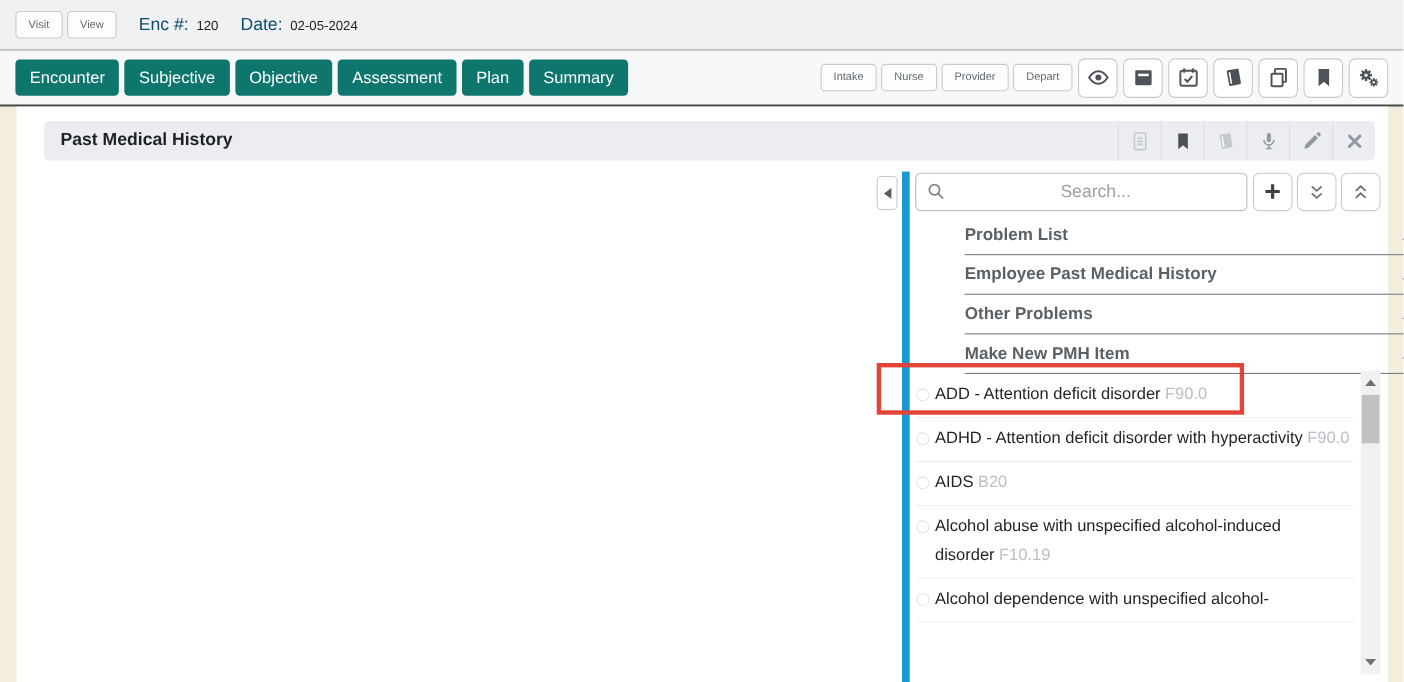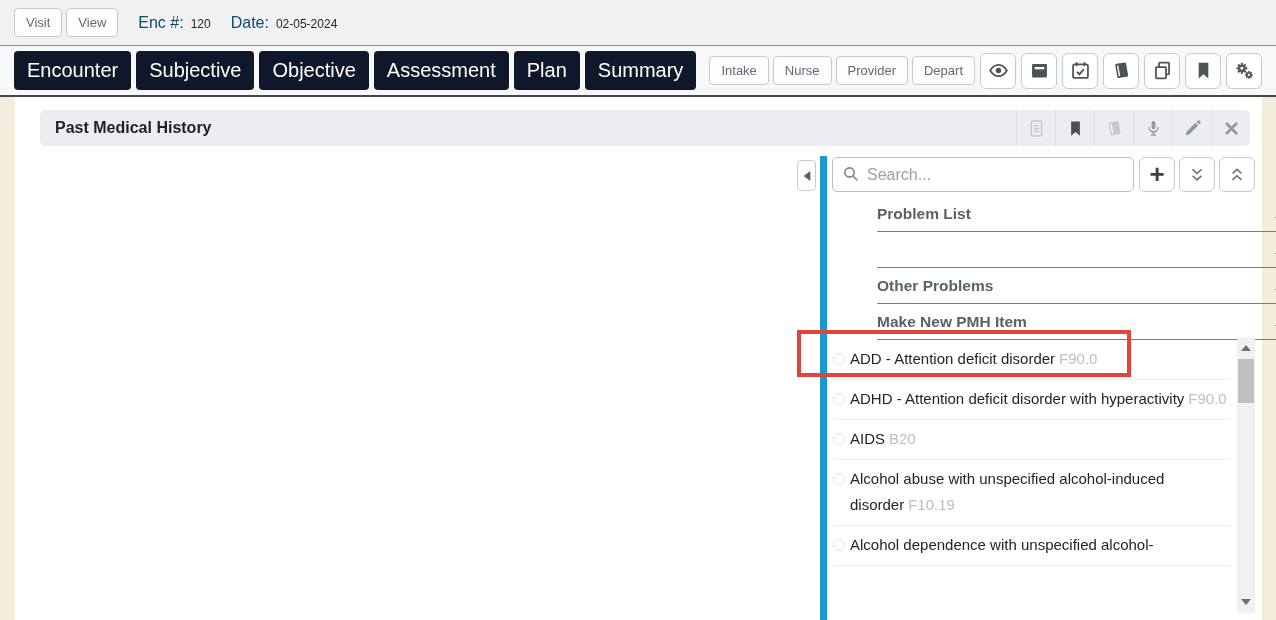--- a/index.html
+++ b/index.html
@@ -3,30 +3,30 @@
 <meta charset="utf-8">
 <style>
   * { margin:0; padding:0; box-sizing:border-box; }
   html,body { width:1276px; height:620px; }
   body { font-family:"Liberation Sans", sans-serif; background:#fff; position:relative; overflow:hidden; }
 
   
   .top-bar { position:absolute; top:0; left:0; right:0; height:46px; background:#f0f1f2;
              border-bottom:1px solid #8a8f94; display:flex; align-items:center; padding:0 14px; }
   .btn-plain { background:#fdfdfd; border:1px solid #c6cacd; border-radius:4px; color:#5f6a72;
-               font-size:13px; padding:6px 11px; cursor:pointer; }
+               font-size:10px; padding:6px 11px; cursor:pointer; }
   .btn-plain + .btn-plain { margin-left:4px;text-align:right; }
   .meta-group { display:flex; align-items:baseline; margin-left:20px; }
   .meta-label { color:#0c4a6e; font-size:16px; }
   .meta-value { color:#212529; font-size:12px; margin-left:7px; }
 
   
   .toolbar { position:absolute; top:46px; left:0; right:0; height:51px; background:#f7f8f9;
              border-bottom:2px solid #474747; display:flex; align-items:center; padding:0 14px; }
-  .tab { background:#0f172a; color:#fff; font-size:20px; padding:8px 13px; border-radius:4px;
+  .tab { background:#0f766e; color:#fff; font-size:15px; padding:8px 13px; border-radius:4px;
          margin-right:5px; cursor:pointer; white-space:nowrap; }
   .toolbar .spacer { flex:1; }
   .stage-btn { margin-left:5px; }
   .icon-btn { width:36px; height:36px; border:1px solid #c6cacd; border-radius:6px; background:#fff;
               display:flex; align-items:center; justify-content:center; color:#4d5359; margin-left:5px; cursor:pointer; }
   .icon-btn svg { width:21px; height:21px; }
 
   
   .content { position:absolute; top:97px; left:0; right:0; bottom:0; background:#f3eddd; }
   .page { position:absolute; top:0; bottom:0; left:15px; right:14px; background:#fff; }
@@ -43,21 +43,21 @@
   
   .panel { position:absolute; top:59px; right:5px; bottom:0; width:460px; }
   .collapse-btn { position:absolute; left:0; top:4px; width:19px; height:31px; background:#fff;
                   border:1px solid #c6cacd; border-radius:4px; display:flex; align-items:center;
                   justify-content:center; color:#555c63; cursor:pointer; }
   .collapse-btn svg { width:10px; height:12px; }
   .accent-bar { position:absolute; left:23px; top:0; bottom:0; width:7px; background:#1899d6; cursor:col-resize; }
   .search-wrap { position:absolute; left:35px; top:1px; width:302px; height:35px; }
   .search-wrap svg { position:absolute; left:10px; top:8px; width:18px; height:18px; }
   .search-input { width:100%; height:100%; border:1px solid #b9bfc6; border-radius:5px; font-size:16px;
-                  padding:0 8px 0 34px; color:#333; outline:none; font-family:"Liberation Sans",sans-serif; }
+                  padding:0 8px 0 34px; color:#333; outline:none; font-family:"Liberation Sans",sans-serif;text-align:center; }
   .search-input::placeholder { color:#9aa0a6; }
   .sq-btn { position:absolute; top:1px; width:36px; height:35px; background:#fff; border:1px solid #c6cacd;
             border-radius:6px; display:flex; align-items:center; justify-content:center; color:#4d5359; cursor:pointer; }
   .sq-btn svg { width:18px; height:18px; }
   .plus-btn { left:342px; font-size:26px; font-weight:bold; color:#3a4045; }
   .dd-btn { left:382px; } .du-btn { left:422px; }
 
   .sections { position:absolute; left:36px; top:40px; width:422px;margin-left:44px; }
   .section-row { height:36px; border-bottom:1px solid #757d84; display:flex; align-items:center;
                  position:relative; cursor:pointer; }
@@ -266,20 +266,21 @@
             <path d="M6 10l6-5.5 6 5.5M6 18.5L12 13l6 5.5"></path>
           </svg>
       </span>
 
       <div class="sections">
         <div class="section-row">
           <span class="section-label">Problem List</span>
           <span class="tri-up"></span>
         </div>
         <div class="section-row">
+          <span class="section-label">Employee Past Medical History</span>
           <span class="tri-up"></span>
         </div>
         <div class="section-row">
           <span class="section-label">Other Problems</span>
           <span class="tri-up"></span>
         </div>
         <div class="section-row">
           <span class="section-label">Make New PMH Item</span>
           <span class="tri-up"></span>
         </div>

